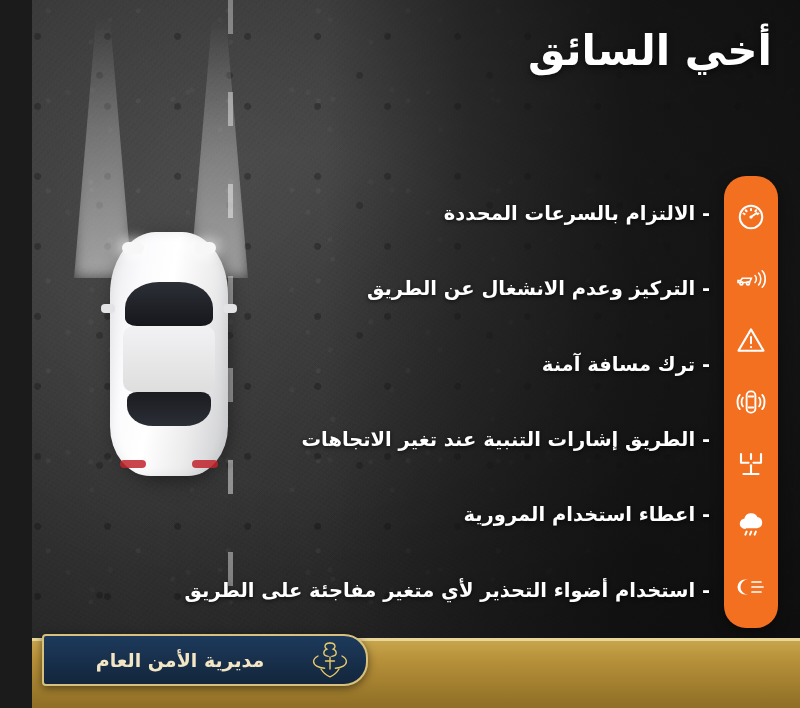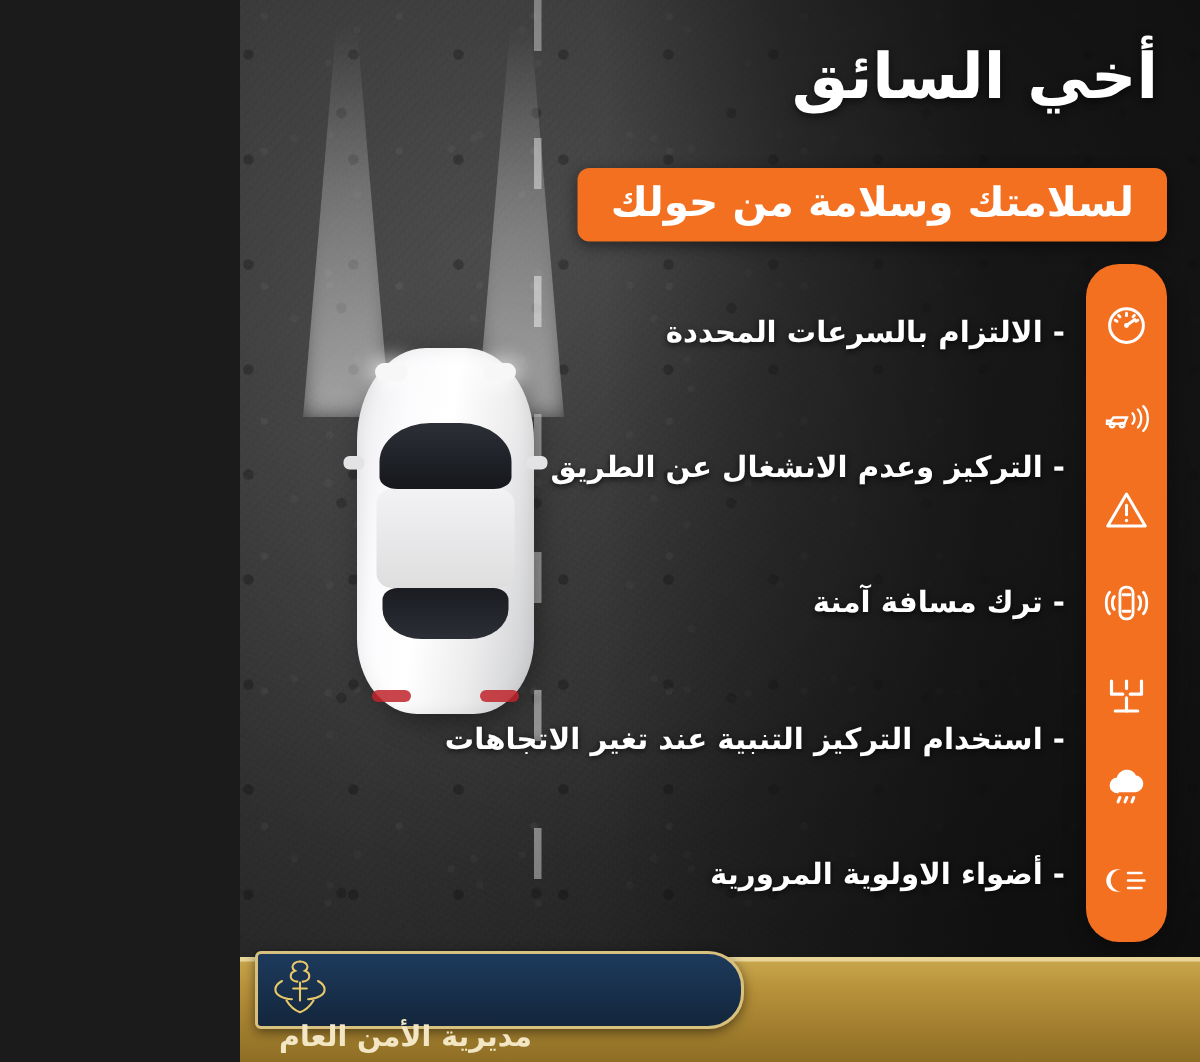--- a/index.html
+++ b/index.html
@@ -5,21 +5,21 @@
   html, body {
     margin: 0;
     padding: 0;
     background: #1b1b1b;
   }
   body {
     font-family: "DejaVu Sans", sans-serif;
   }
   #poster {
     position: relative;
-    width: 640px;
+    width: 768px;
     height: 708px;
     overflow: hidden;
     background: #3a3a3a;
   }
 
   
   .asphalt {
     position: absolute;
     inset: 0;
     background-color: #3b3b3b;
@@ -268,24 +268,23 @@
   .logo-plate {
     position: absolute;
     left: 10px;
     bottom: 22px;
     width: 322px;
     height: 48px;
     background: linear-gradient(180deg, #1d3a5c 0%, #13263c 100%);
     border-radius: 4px 24px 24px 4px;
     border: 2px solid #d8c07e;
     display: flex;
-    align-items: flex-end;
+    align-items: center;
     direction: rtl;
     box-shadow: 0 2px 8px rgba(0,0,0,.5);
-    flex-direction: column;
   }
   .logo-emblem {
     width: 56px;
     height: 44px;
     margin-right: 8px;
     display: flex;
     align-items: center;
     justify-content: center;
     color: #e8c96a;
     flex: 0 0 auto;
@@ -324,21 +323,20 @@
       <div class="roof"></div>
       <div class="rearglass"></div>
       <div class="mirror left"></div>
       <div class="mirror right"></div>
       <div class="taillight left"></div>
       <div class="taillight right"></div>
     </div>
   </div>
 
   <div class="title">أخي السائق</div>
-  <div class="subtitle-bar">لسلامتك وسلامة من حولك</div>
 
   <div class="icon-rail">
 
     <div class="rail-icon">
       <svg width="30" height="30" viewBox="0 0 24 24" fill="none" stroke="#fff" stroke-width="1.6" stroke-linecap="round">
         <circle cx="12" cy="12" r="9"></circle>
         <path d="M12 12l4.5-3.2"></path>
         <circle cx="12" cy="12" r="1.3" fill="#fff" stroke="none"></circle>
         <path d="M6 9.2l.9.5M7.8 6.6l.7.8M12 5.5v1.1M16.2 6.6l-.7.8M18 9.2l-.9.5"></path>
       </svg>
@@ -397,22 +395,23 @@
         <path d="M17 7h9M17 12h11M17 17h9"></path>
       </svg>
     </div>
 
   </div>
 
   <div class="tips">
     <div class="tip">- الالتزام بالسرعات المحددة</div>
     <div class="tip">- التركيز وعدم الانشغال عن الطريق</div>
     <div class="tip">- ترك مسافة آمنة</div>
-    <div class="tip">- استخدام التركيز التنبية عند تغير الاتجاهات</div>
-    <div class="tip">- أضواء الاولوية المرورية</div>
+    <div class="tip">- الطريق إشارات التنبية عند تغير الاتجاهات</div>
+    <div class="tip">- اعطاء استخدام المرورية</div>
+    <div class="tip">- استخدام أضواء التحذير لأي متغير مفاجئة على الطريق</div>
   </div>
 
   <div class="gold-bar"></div>
   <div class="logo-plate">
     <div class="logo-emblem">
       <svg width="52" height="42" viewBox="0 0 52 42" fill="none" stroke="#e8c96a" stroke-width="1.4" stroke-linecap="round">
         <path d="M26 4c3 0 5 1.6 5 3.6 0 1.2-.8 2-1.8 2.6 1.8.7 3 2 3 3.6 0 2-2 3.4-4.4 3.6"></path>
         <path d="M26 4c-3 0-5 1.6-5 3.6 0 1.2.8 2 1.8 2.6-1.8.7-3 2-3 3.6 0 2 2 3.4 4.4 3.6"></path>
         <path d="M14 17c-2.6 1.4-4.4 3.4-4.4 5.6 0 3.6 4.6 6.2 11 6.6"></path>
         <path d="M38 17c2.6 1.4 4.4 3.4 4.4 5.6 0 3.6-4.6 6.2-11 6.6"></path>

